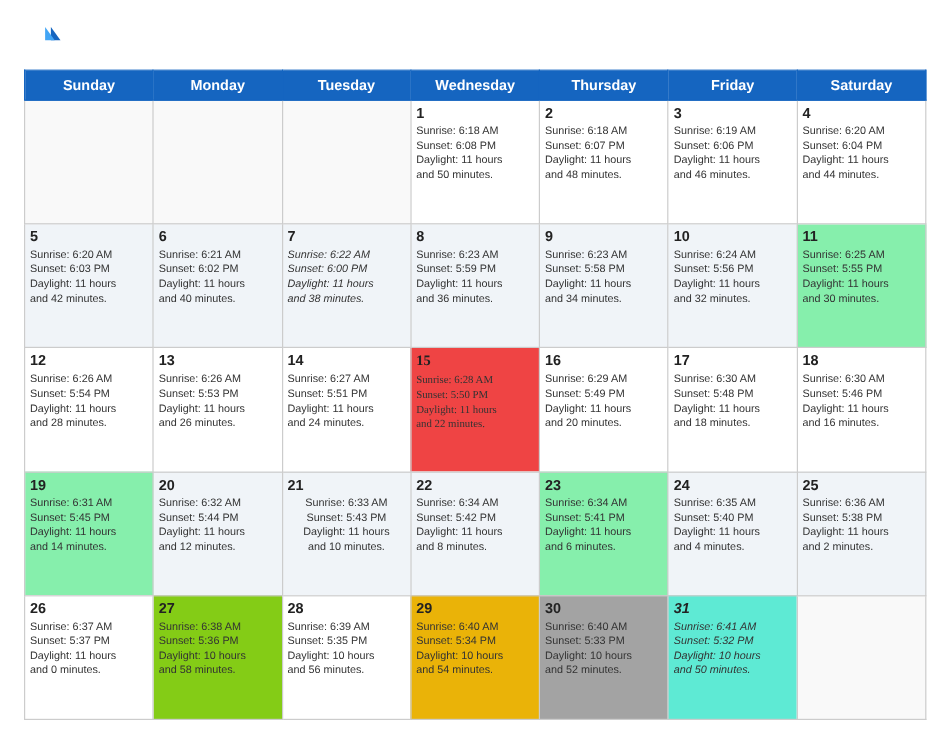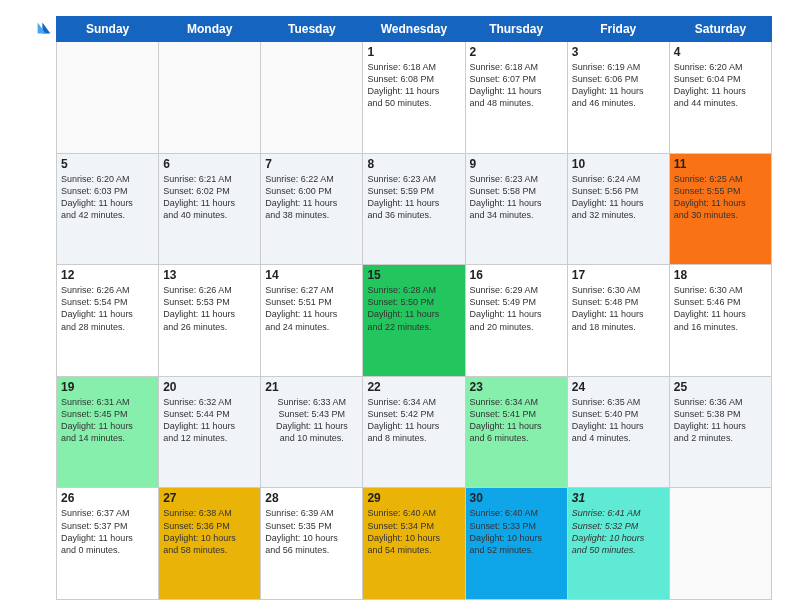--- a/index.html
+++ b/index.html
@@ -8,20 +8,21 @@
       height: 612px;
       font-family: Arial, sans-serif;
       background: #fff;
       overflow: hidden;
     }
     .page {
       width: 792px;
       height: 612px;
       padding: 16px 20px 12px 20px;
       display: flex;
+      flex-direction: column;
     }
     .header {
       display: flex;
       justify-content: space-between;
       align-items: flex-start;
       margin-bottom: 10px;
     }
     .logo {
       display: flex;
       align-items: center;
@@ -176,21 +177,21 @@
           </td>
           <td style="background: rgb(240, 244, 248);">
             <div class="day-number">6</div>
             <div class="day-info" style="white-space: pre-line;">Sunrise: 6:21 AM
 Sunset: 6:02 PM
 Daylight: 11 hours
 and 40 minutes.</div>
           </td>
           <td style="background: rgb(240, 244, 248);">
             <div class="day-number">7</div>
-            <div class="day-info" style="white-space: pre-line;">Sunrise: 6:22 AM
+            <div class="day-info" style="white-space: pre-line; font-style: italic;">Sunrise: 6:22 AM
 Sunset: 6:00 PM
 Daylight: 11 hours
 and 38 minutes.</div>
           </td>
           <td style="background: rgb(240, 244, 248);">
             <div class="day-number">8</div>
             <div class="day-info" style="white-space: pre-line;">Sunrise: 6:23 AM
 Sunset: 5:59 PM
 Daylight: 11 hours
 and 36 minutes.</div>
@@ -202,21 +203,21 @@
 Daylight: 11 hours
 and 34 minutes.</div>
           </td>
           <td style="background: rgb(240, 244, 248);">
             <div class="day-number">10</div>
             <div class="day-info" style="white-space: pre-line;">Sunrise: 6:24 AM
 Sunset: 5:56 PM
 Daylight: 11 hours
 and 32 minutes.</div>
           </td>
-          <td style="background: #f97316; margin-left: 34px;">
+          <td style="background: #86efac; margin-left: 34px;">
             <div class="day-number">11</div>
             <div class="day-info" style="white-space: pre-line;">Sunrise: 6:25 AM
 Sunset: 5:55 PM
 Daylight: 11 hours
 and 30 minutes.</div>
           </td>
         </tr>
         <tr>
           <td style="background: rgb(255, 255, 255);">
             <div class="day-number">12</div>
@@ -232,21 +233,21 @@
 Daylight: 11 hours
 and 26 minutes.</div>
           </td>
           <td style="background: rgb(255, 255, 255);">
             <div class="day-number">14</div>
             <div class="day-info" style="white-space: pre-line;">Sunrise: 6:27 AM
 Sunset: 5:51 PM
 Daylight: 11 hours
 and 24 minutes.</div>
           </td>
-          <td style="background: #22c55e;">
+          <td style="background: #ef4444; font-family: Liberation Serif, serif;">
             <div class="day-number">15</div>
             <div class="day-info" style="white-space: pre-line;">Sunrise: 6:28 AM
 Sunset: 5:50 PM
 Daylight: 11 hours
 and 22 minutes.</div>
           </td>
           <td style="background: rgb(255, 255, 255);">
             <div class="day-number">16</div>
             <div class="day-info" style="white-space: pre-line;">Sunrise: 6:29 AM
 Sunset: 5:49 PM
@@ -320,42 +321,42 @@
           </td>
         </tr>
         <tr>
           <td style="background: rgb(255, 255, 255);">
             <div class="day-number">26</div>
             <div class="day-info" style="white-space: pre-line;">Sunrise: 6:37 AM
 Sunset: 5:37 PM
 Daylight: 11 hours
 and 0 minutes.</div>
           </td>
-          <td style="background: #eab308;">
+          <td style="background: #84cc16;">
             <div class="day-number">27</div>
             <div class="day-info" style="white-space: pre-line;">Sunrise: 6:38 AM
 Sunset: 5:36 PM
 Daylight: 10 hours
 and 58 minutes.</div>
           </td>
           <td style="background: rgb(255, 255, 255);">
             <div class="day-number">28</div>
             <div class="day-info" style="white-space: pre-line;">Sunrise: 6:39 AM
 Sunset: 5:35 PM
 Daylight: 10 hours
 and 56 minutes.</div>
           </td>
           <td style="background: #eab308;">
             <div class="day-number">29</div>
             <div class="day-info" style="white-space: pre-line;">Sunrise: 6:40 AM
 Sunset: 5:34 PM
 Daylight: 10 hours
 and 54 minutes.</div>
           </td>
-          <td style="background: #0ea5e9; margin-top: 21px;">
+          <td style="background: #a3a3a3; margin-top: 21px;">
             <div class="day-number">30</div>
             <div class="day-info" style="white-space: pre-line;">Sunrise: 6:40 AM
 Sunset: 5:33 PM
 Daylight: 10 hours
 and 52 minutes.</div>
           </td>
           <td style="background: #5eead4; font-style: italic;">
             <div class="day-number">31</div>
             <div class="day-info" style="white-space: pre-line;">Sunrise: 6:41 AM
 Sunset: 5:32 PM

